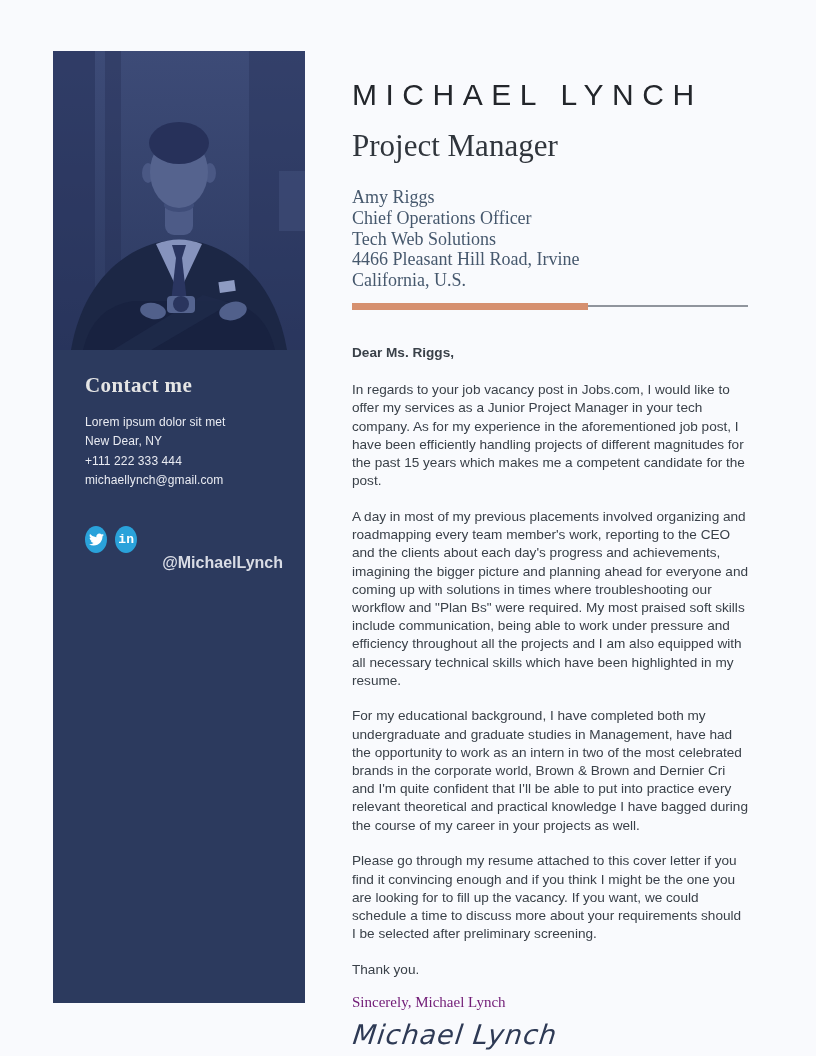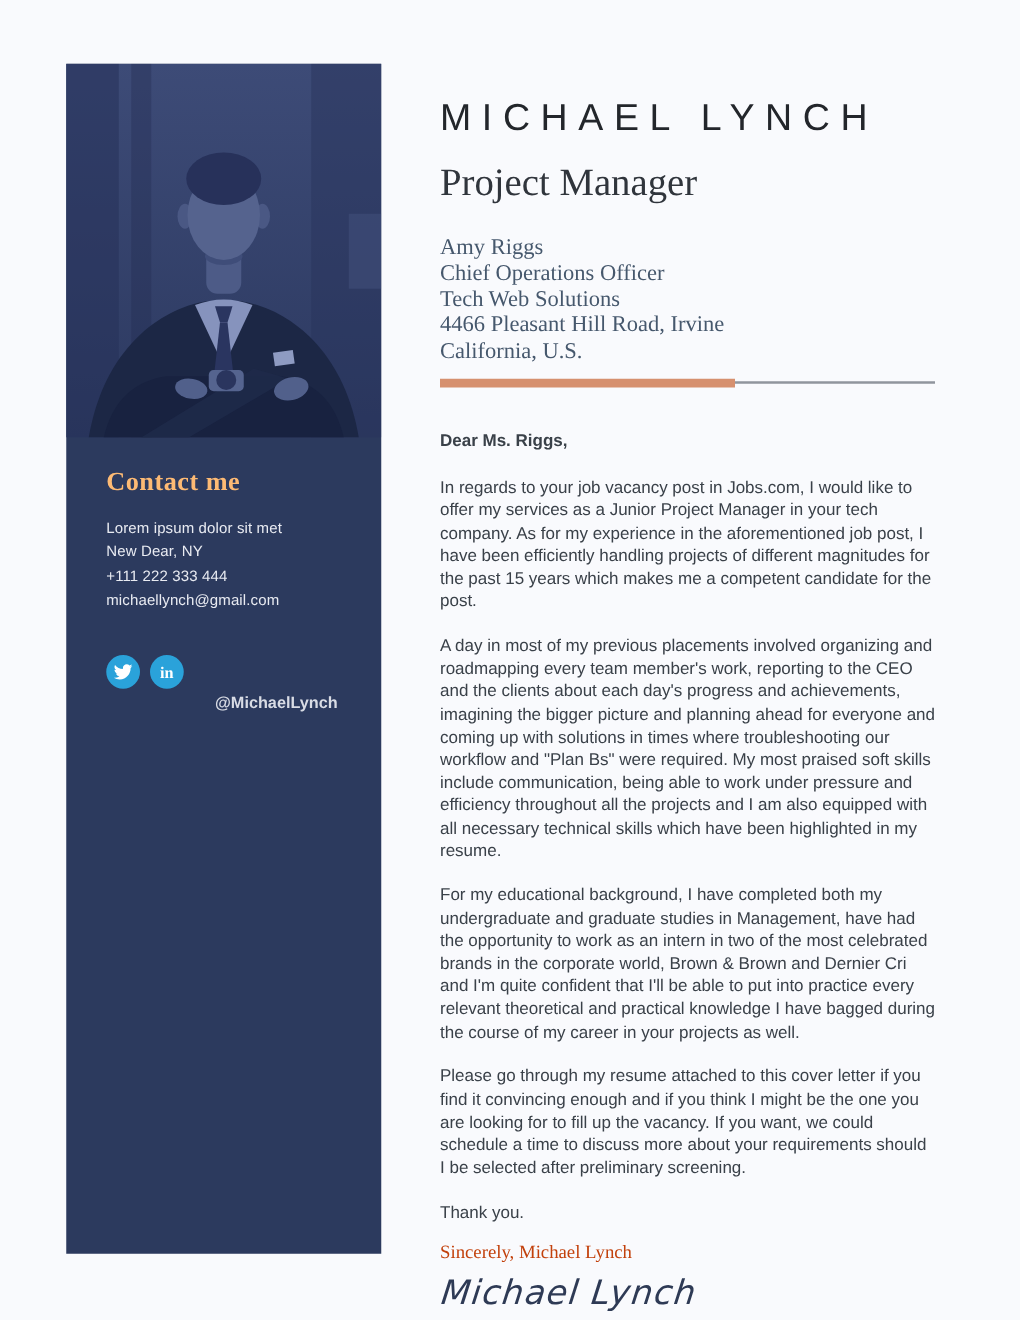--- a/index.html
+++ b/index.html
@@ -4,42 +4,42 @@
 <style>
   * { margin:0; padding:0; box-sizing:border-box; }
   html,body { width:816px; }
   body { font-family:"Liberation Sans", sans-serif; background:#f9fafd; }
   .page { position:relative; width:816px; height:1056px; background:#f9fafd; overflow:hidden; }
 
   
   .sidebar { position:absolute; left:53px; top:51px; width:252px; height:952px; background:#2c3a5e; }
   .photo { display:block; width:252px; height:299px; }
   .contact { position:absolute; left:32px; top:322px; right:22px; }
-  .contact-heading { font-family:"Liberation Serif","DejaVu Serif",serif; font-weight:700; font-size:21px; color:#fdba74; letter-spacing:.4px; margin-bottom:15px; }
+  .contact-heading { font-family:"Liberation Serif","DejaVu Serif",serif; font-weight:700; font-size:21px; color:#e5e5e5; letter-spacing:.4px; margin-bottom:15px; }
   .contact-lines { font-size:12px; line-height:19.3px; color:#e9ebf2; letter-spacing:.1px; }
   .social { margin-top:16px; display:flex; align-items:center; }
   .social-circle { width:27px; height:27px; border-radius:50%; background:#2aa2da; display:flex; align-items:center; justify-content:center; margin-right:8px; cursor:pointer; }
   .social-circle svg { width:15px; height:15px; fill:#ffffff; }
-  .linkedin-in { color:#ffffff; font-weight:700; font-size:13px; font-family:Liberation Serif, serif; }
-  .social-handle { margin-left:17px; font-size:13px; font-weight:700; color:#d9dce5;margin-top:48px; }
+  .linkedin-in { color:#ffffff; font-weight:700; font-size:13px; font-family:Liberation Mono, monospace; }
+  .social-handle { margin-left:17px; font-size:16px; font-weight:700; color:#d9dce5;margin-top:48px; }
 
   
   .main { position:absolute; left:352px; top:0; width:396px; }
   .name { position:absolute; top:78px; left:0; font-size:30px; font-weight:400; letter-spacing:8.5px; color:#23262b; white-space:nowrap; }
   .job-title { position:absolute; top:128px; left:0; font-family:"Liberation Serif","DejaVu Serif",serif; font-size:31px; font-weight:400; color:#30353c; }
   .recipient { position:absolute; top:187px; left:0; font-family:"Liberation Serif","DejaVu Serif",serif; font-size:18px; line-height:20.8px; color:#46586d; }
   .divider { position:absolute; top:302px; left:0; width:396px; height:8px; display:flex; align-items:center; }
   .divider-bar { width:236px; height:7px; background:#d6906f; }
   .divider-line { flex:1; height:2px; background:#90959d; }
 
   .letter { position:absolute; top:344px; left:0; width:396px; font-size:13.6px; line-height:18.2px; color:#3a4149; }
   .greeting { font-weight:700; margin-bottom:19px; }
   .letter p.body-par { margin-bottom:17.5px; }
   .thanks { margin-bottom:14px; }
-  .closing { font-family:"Liberation Serif","DejaVu Serif",serif; font-size:15px; color:#c2410c; margin-bottom:15px; }
+  .closing { font-family:"Liberation Serif","DejaVu Serif",serif; font-size:15px; color:#701a75; margin-bottom:15px; }
   .signature { font-family:"DejaVu Sans",sans-serif; font-style:italic; font-size:27px; letter-spacing:1px; color:#2e3a55; transform:skewX(-7deg); transform-origin:left bottom; }
 </style>
 </head>
 <body>
 
 <div class="page">
 
   <aside class="sidebar">
 
     <svg class="photo" viewBox="0 0 252 299" aria-hidden="true">

